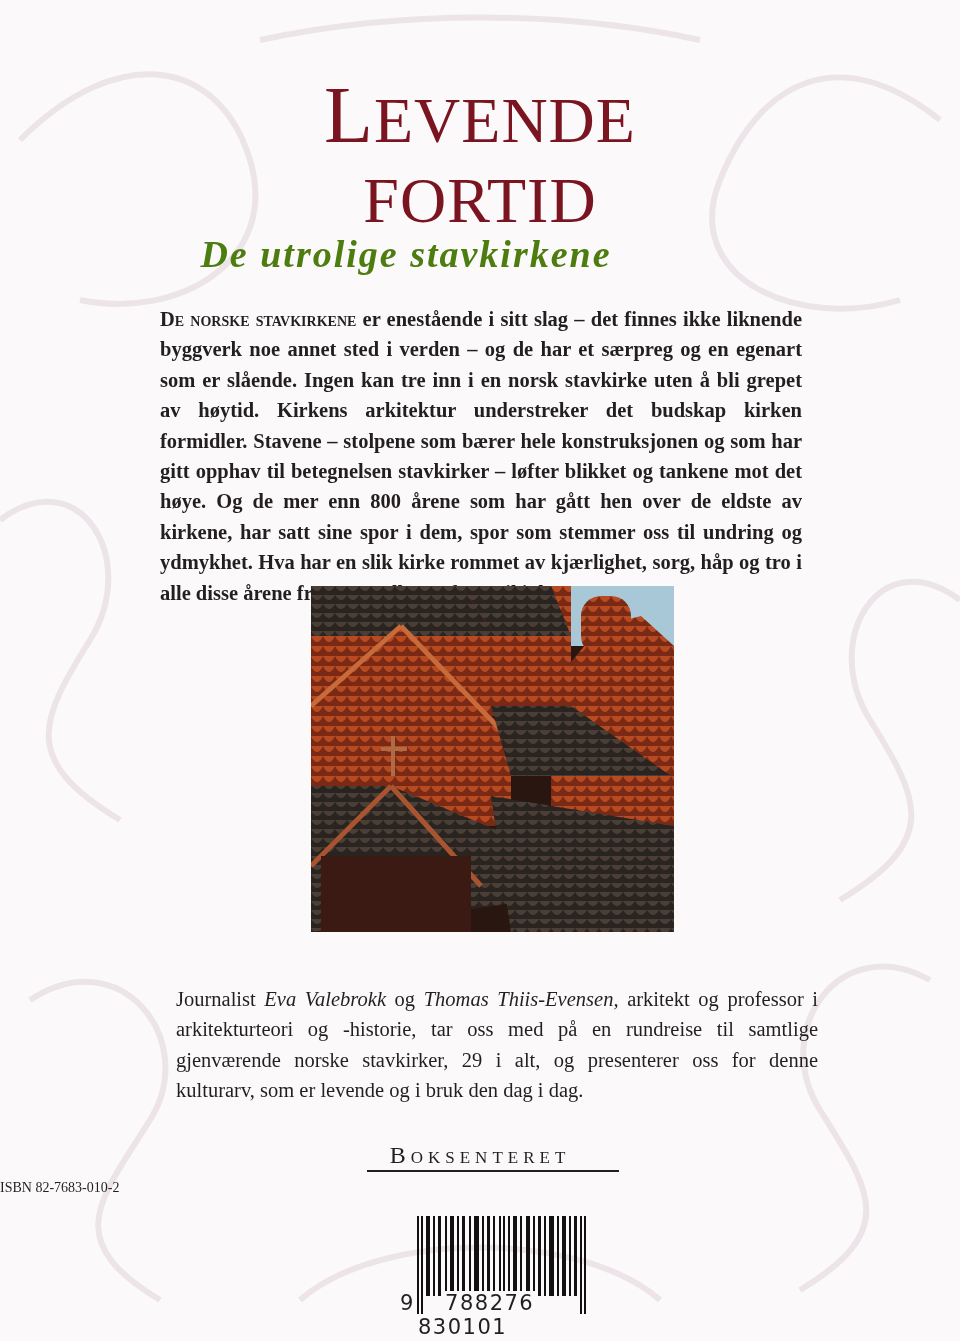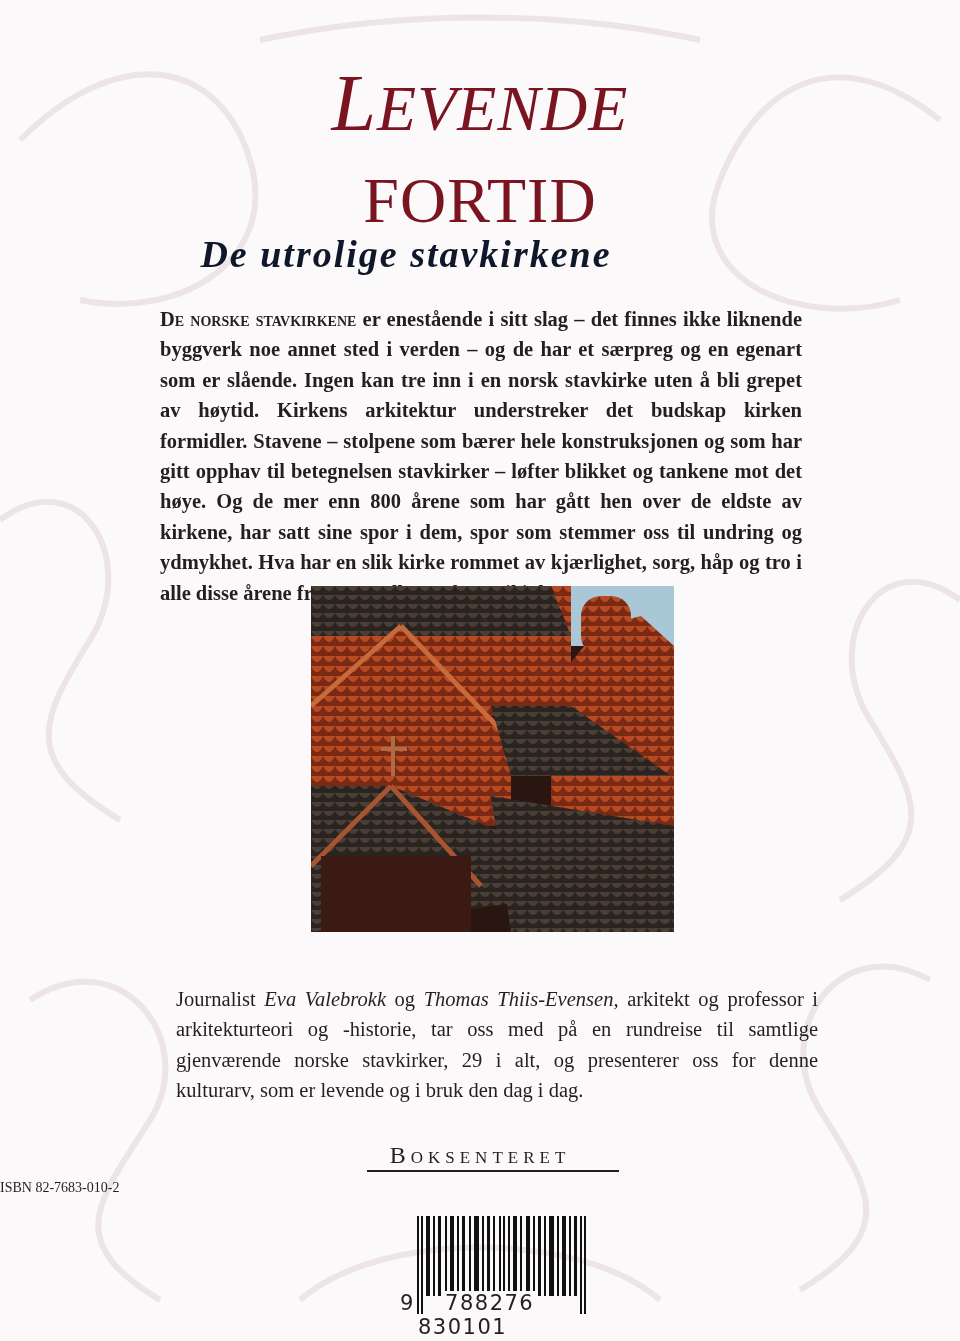--- a/index.html
+++ b/index.html
@@ -8,26 +8,26 @@
     background: #fbf9fa;
     position: relative;
     font-family: "Liberation Serif", "DejaVu Serif", serif;
     color: #231f20;
   }
   .bg-ornament { position: absolute; left: 0; top: 0; width: 960px; height: 1341px; pointer-events: none; }
   .title {
     position: absolute; left: 0; width: 960px; text-align: center;
     color: #7a1420; font-weight: normal; margin: 0; letter-spacing: 1px;
   }
-  .title-1 { top: 68px; font-size: 64px; line-height: 70px; font-style: italic; }
+  .title-1 { top: 80px; font-size: 64px; line-height: 70px; }
   .title-1 .big { font-size: 80px; }
   .title-2 { top: 166px; font-size: 64px; line-height: 70px; }
   .subtitle {
     position: absolute; top: 232px; left: 0; width: 812px; text-align: center;
-    color: #0f172a; font-style: italic; font-weight: bold; font-size: 38px; letter-spacing: 2px;
+    color: #4d7c0f; font-style: italic; font-weight: bold; font-size: 38px; letter-spacing: 2px;
   }
   .text-block {
     position: absolute; left: 160px; width: 642px;
     font-size: 20.5px; line-height: 30.4px; text-align: justify;
   }
   .intro { top: 304px; font-weight: bold; }
   .intro .sc { font-variant: small-caps; font-size: 20.5px; }
   .authors { top: 968px; }
   .photo {
     position: absolute; left: 311px; top: 586px; width: 363px; height: 346px;

